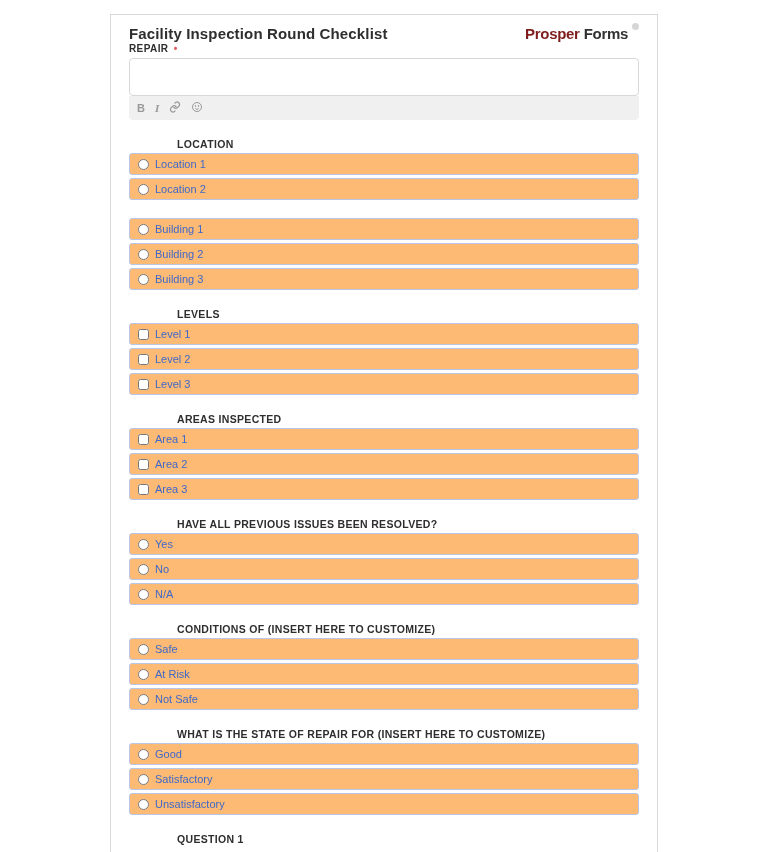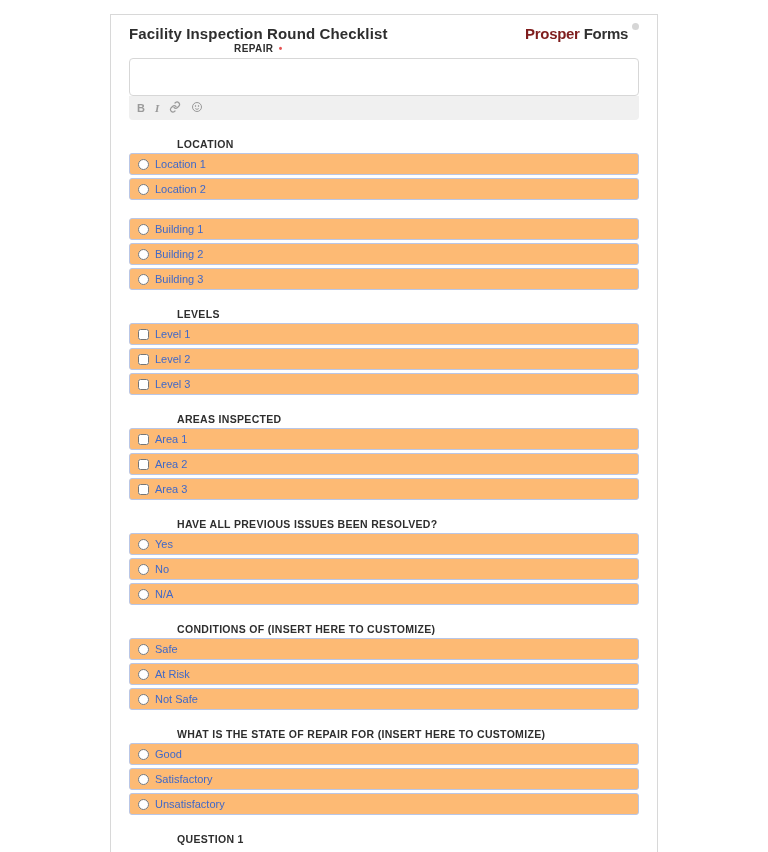--- a/index.html
+++ b/index.html
@@ -20,21 +20,20 @@
     margin: 14px 110px 0 110px;
     border: 1px solid #d8d8d8;
     background: #ffffff;
     padding: 10px 18px 12px 18px;
     position: relative;
   }
   .header-row {
     display: flex;
     justify-content: space-between;
     align-items: flex-start;
-    text-align: center;
   }
   .title {
     font-weight: 700;
     font-size: 15px;
     color: #2e2e2e;
     letter-spacing: 0.01em;
   }
   .brand {
     font-weight: 800;
     font-size: 15px;

